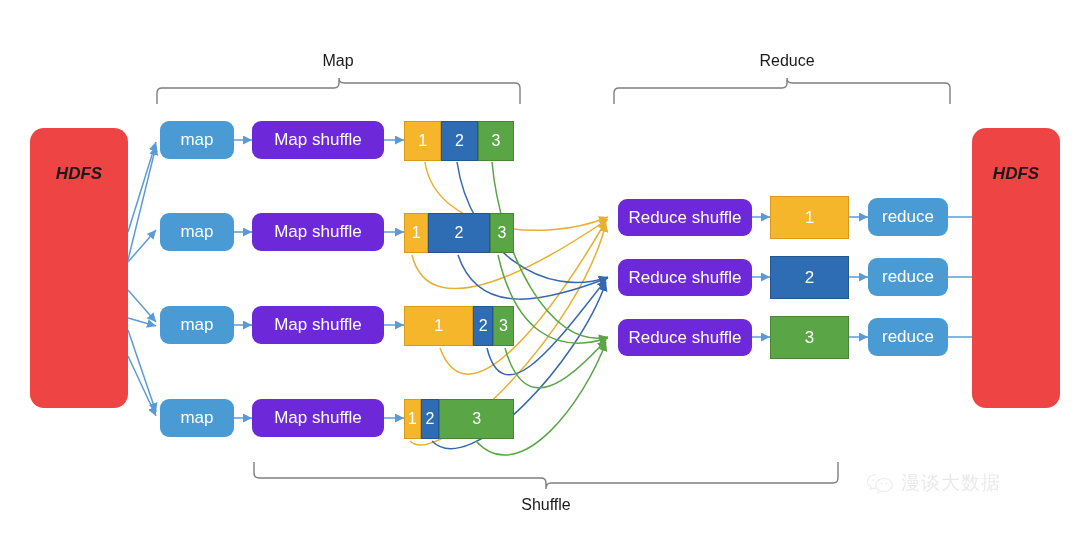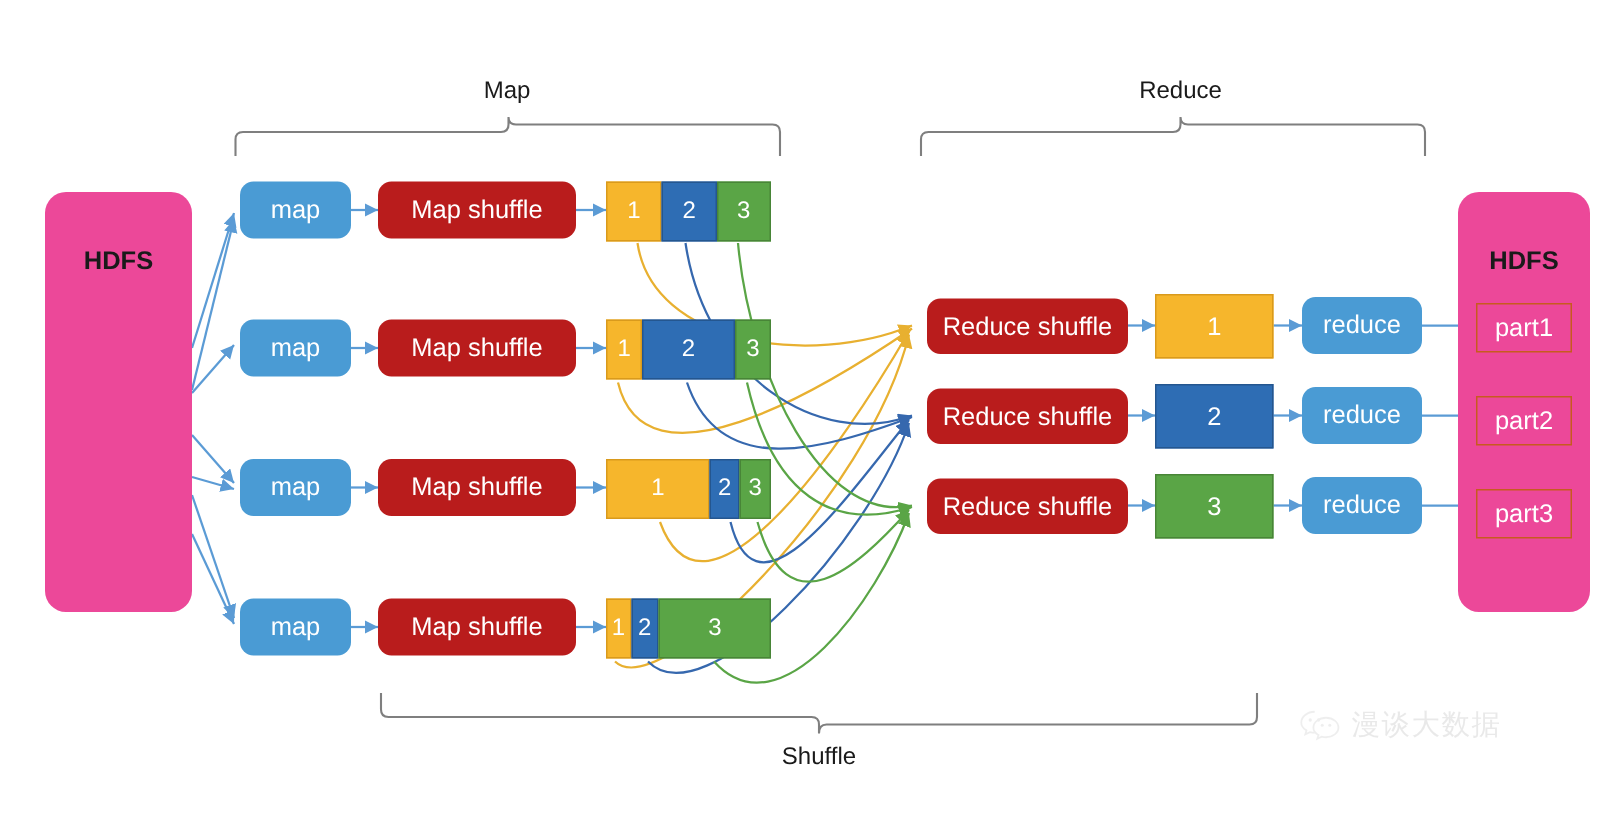--- a/index.html
+++ b/index.html
@@ -2,31 +2,31 @@
 <html><head>
 <meta charset="utf-8">
 <style>
   html,body{margin:0;padding:0;background:#ffffff;}
   body{width:1080px;height:544px;position:relative;overflow:hidden;
        font-family:"Liberation Sans","DejaVu Sans",sans-serif;}
   #stage{position:absolute;inset:0;width:1080px;height:384px;}
   .abs{position:absolute;box-sizing:border-box;}
 
   
-  .hdfs{background:#ec4899;border-radius:14px;}
+  .hdfs{background:#ef4444;border-radius:14px;font-style:italic;}
   .hdfs-title{color:#1a1a1a;font-size:17px;font-weight:600;text-align:center;
               width:100%;position:absolute;}
   .slot{border:1.5px solid #C75B1E;color:#ffffff;font-size:17px;
         display:flex;align-items:center;justify-content:center;}
 
   
   .rbox{border-radius:9px;display:flex;align-items:center;justify-content:center;
         color:#ffffff;font-size:17px;}
   .map-box{background:#4A9BD4;}
-  .shuffle-box{background:#b91c1c;}
+  .shuffle-box{background:#6d28d9;}
 
   
   .partbar{display:flex;}
   .seg{display:flex;align-items:center;justify-content:center;
        color:#ffffff;font-size:16px;box-sizing:border-box;}
   .seg.c1{background:#F6B62C;border:1.5px solid #D99A1C;}
   .seg.c2{background:#2E6DB4;border:1.5px solid #24568F;}
   .seg.c3{background:#5AA546;border:1.5px solid #488537;}
 
   
@@ -192,25 +192,20 @@
   <div class="abs rbox shuffle-box" style="left:618px;top:259px;width:134px;height:37px;">Reduce shuffle</div>
   <div class="abs keybox k2" style="left:770px;top:256px;width:79px;height:43px;">2</div>
   <div class="abs rbox map-box" style="left:868px;top:258px;width:80px;height:38px;">reduce</div>
 
   <div class="abs rbox shuffle-box" style="left:618px;top:319px;width:134px;height:37px;">Reduce shuffle</div>
   <div class="abs keybox k3" style="left:770px;top:316px;width:79px;height:43px;">3</div>
   <div class="abs rbox map-box" style="left:868px;top:318px;width:80px;height:38px;">reduce</div>
 
   <div class="abs hdfs" style="left:972px;top:128px;width:88px;height:280px;">
     <div class="hdfs-title" style="top:36px;">HDFS</div>
-    <div class="abs" style="left:12px;top:74px;width:64px;">
-      <div class="slot" style="height:31px;margin-bottom:29px;">part1</div>
-      <div class="slot" style="height:31px;margin-bottom:29px;">part2</div>
-      <div class="slot" style="height:31px;">part3</div>
-    </div>
   </div>
 
   <div class="watermark" style="left:866px;top:470px;">
     <svg width="28" height="22" viewBox="0 0 28 22">
       <g fill="none" stroke="#c9c9c9" stroke-width="1.2">
         <path d="M10.5,2.5 C5.5,2.5 1.5,5.8 1.5,9.6 C1.5,11.8 2.9,13.7 5,14.9
                  L4.2,17.6 L7.3,16.1 C8.3,16.4 9.4,16.5 10.5,16.5"></path>
         <path d="M18,6.5 C22.6,6.5 26.3,9.4 26.3,13 C26.3,16.6 22.6,19.5 18,19.5
                  C17,19.5 16,19.4 15.1,19.1 L12.2,20.5 L13,18
                  C10.9,16.9 9.6,15.1 9.6,13 C9.6,9.4 13.4,6.5 18,6.5 Z"></path>

